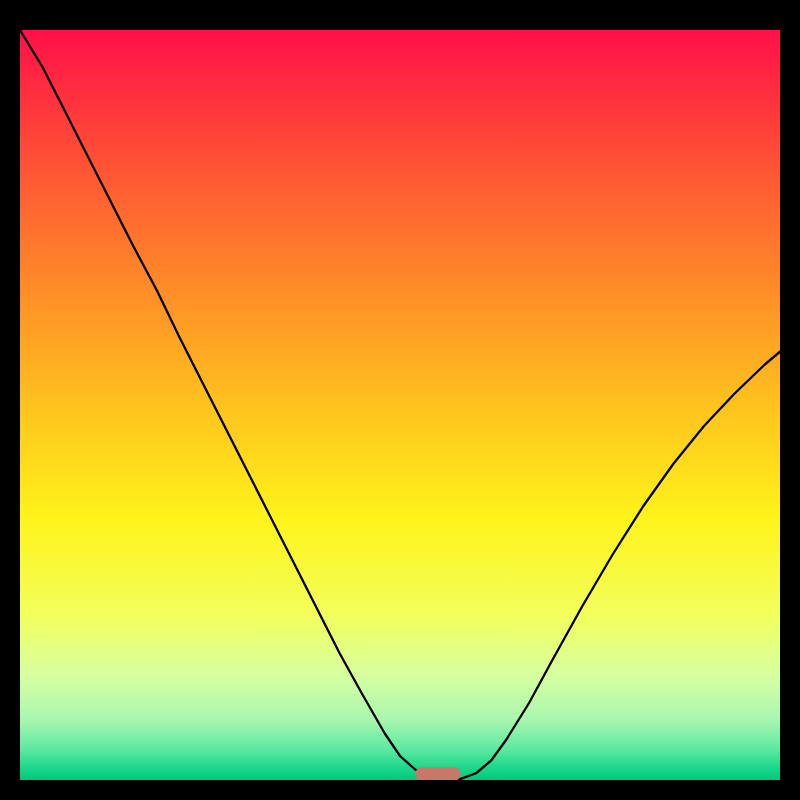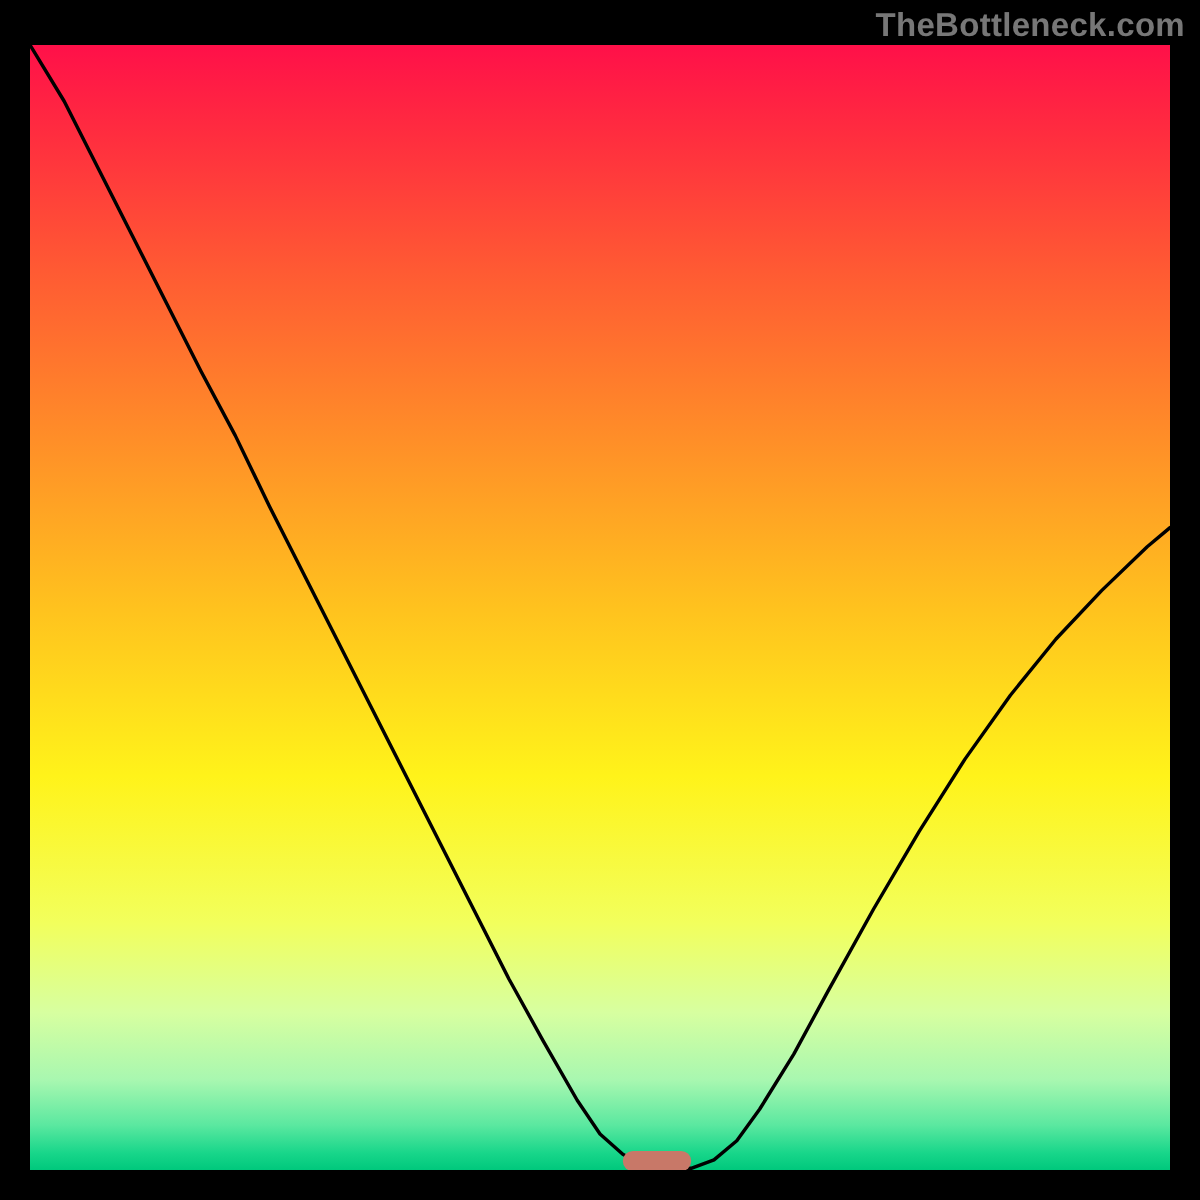--- a/index.html
+++ b/index.html
@@ -37,21 +37,20 @@
   svg {
     display: block;
     width: 100%;
     height: 100%;
   }
 </style>
 </head>
 <body>
 
 <div class="frame">
-  <div class="watermark">TheBottleneck.com</div>
 
   <div class="chart-wrap">
     <svg viewBox="0 0 760 750" preserveAspectRatio="none">
       <defs>
         <linearGradient id="bgGrad" x1="0" y1="0" x2="0" y2="1">
             <stop offset="0%" stop-color="#ff1049"></stop>
             <stop offset="8%" stop-color="#ff2d3f"></stop>
             <stop offset="20%" stop-color="#ff5a33"></stop>
             <stop offset="35%" stop-color="#ff8e28"></stop>
             <stop offset="50%" stop-color="#ffc21e"></stop>

